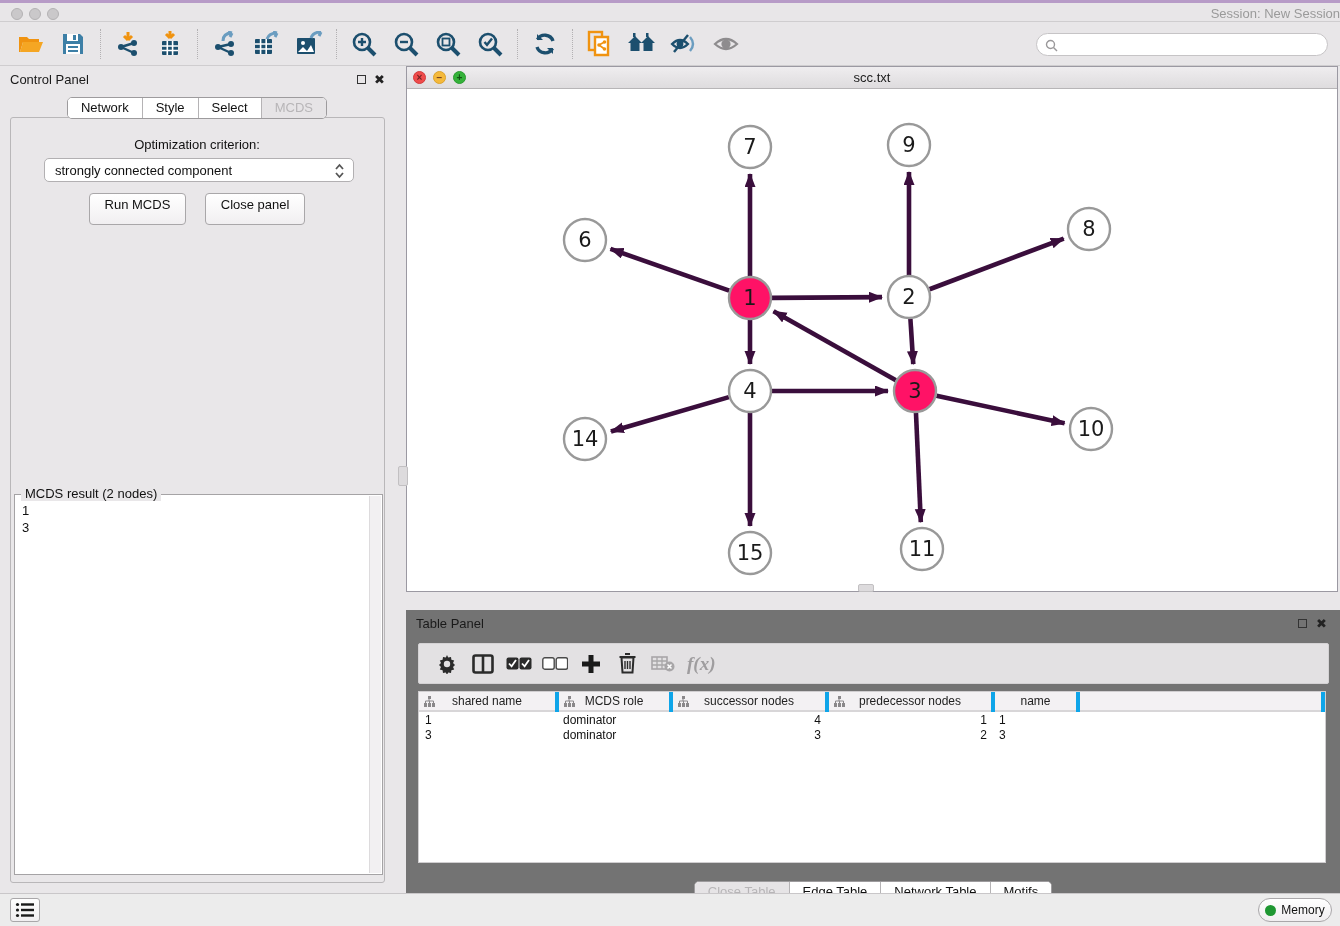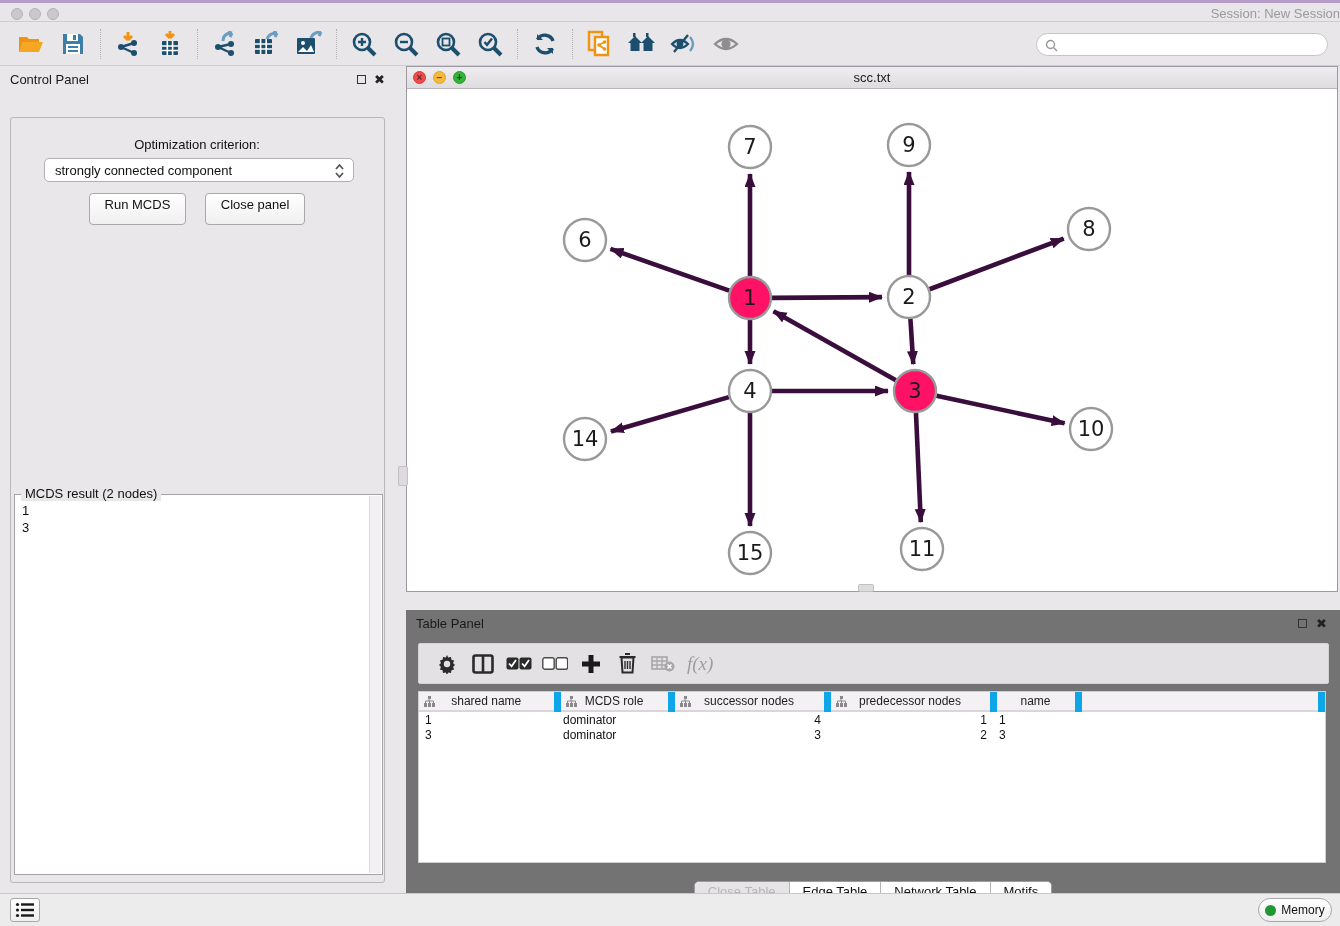--- a/index.html
+++ b/index.html
@@ -67,29 +67,29 @@
   
   .grip-v { position:absolute; left:398px; top:466px; width:10px; height:20px;
     background:#dddbdd; border:1px solid #c2c0c2; border-radius:2px; }
   .grip-h { position:absolute; left:858px; top:584px; width:16px; height:8px;
     background:#dddbdd; border:1px solid #c2c0c2; border-radius:2px; }
 
   
   .table-panel { position:absolute; left:406px; top:610px; width:934px; height:295px; background:#737373; }
   .tp-toolbar { position:absolute; left:12px; right:11px; top:33px; height:41px;
     background:#e3e1e3; border:1px solid #d4d2d4; border-radius:2px;
-    display:flex; align-items:center; padding-left:10px; }
+    display:flex; align-items:center; padding-left:10px;font-weight:bold; }
   .tp-icon { width:36px; height:30px; display:flex; align-items:center; justify-content:center; }
   .fx-label { font-family:"Liberation Serif","DejaVu Serif",serif; font-style:italic;
     font-size:19px; color:#9f9d9f; margin-left:6px; }
   .ntable-wrap { position:absolute; left:12px; right:14px; top:81px; height:172px;
     background:#fff; border:1px solid #d0ced0; overflow:hidden; }
   table.ntable { border-collapse:collapse; width:100%; table-layout:fixed; }
   .ntable th { position:relative; height:19px; background:#f3f1f3;
-    border-bottom:2px solid #d8d6d8; border-right:7px solid #0ea5e9;
+    border-bottom:2px solid #d8d6d8; border-right:4px solid #0ea5e9;
     font-size:12px; font-weight:normal; color:#222; text-align:center; overflow:hidden; }
   .ntable th .hdr-ic { position:absolute; left:5px; top:4px; }
   .ntable td { height:16px; font-size:12px; color:#111; padding:0 6px; overflow:hidden; white-space:nowrap; }
   .tp-tabs-row { position:absolute; left:0; right:0; top:271px; text-align:center; }
   .tp-float { position:absolute; right:33px; top:7px; }
   .tp-close { position:absolute; right:13px; top:7px; }
 
   
   .statusbar { position:absolute; left:0; top:893px; width:100%; height:33px;
     background:#ececec; border-top:1px solid #c9c7c9; }
@@ -264,20 +264,26 @@
       <input type="text" placeholder="" style="">
     </div>
   </div>
 
   <div class="control-panel">
     <div class="panel-title">Control Panel</div>
     <span class="panel-ctl" style="right:28px"><span class="float-glyph"></span></span>
     <span class="panel-ctl close-glyph" style="right:9px;top:9px">✖</span>
 
     <div class="cp-box"></div>
+    <div class="tabs-row"><span class="tabgroup">
+          <span class="tab">Network</span>
+          <span class="tab">Style</span>
+          <span class="tab">Select</span>
+          <span class="tab active">MCDS</span>
+        </span></div>
 
     <div class="opt-label">Optimization criterion:</div>
 
     <div class="dropdown">
       <span>strongly connected component</span>
       <span class="dd-arrows">
         <svg width="11" height="18" viewBox="0 0 11 18">
             <path d="M2 7 L5.5 3 L9 7" fill="none" stroke="#555" stroke-width="1.8"></path>
             <path d="M2 11 L5.5 15 L9 11" fill="none" stroke="#555" stroke-width="1.8"></path>
           </svg>

